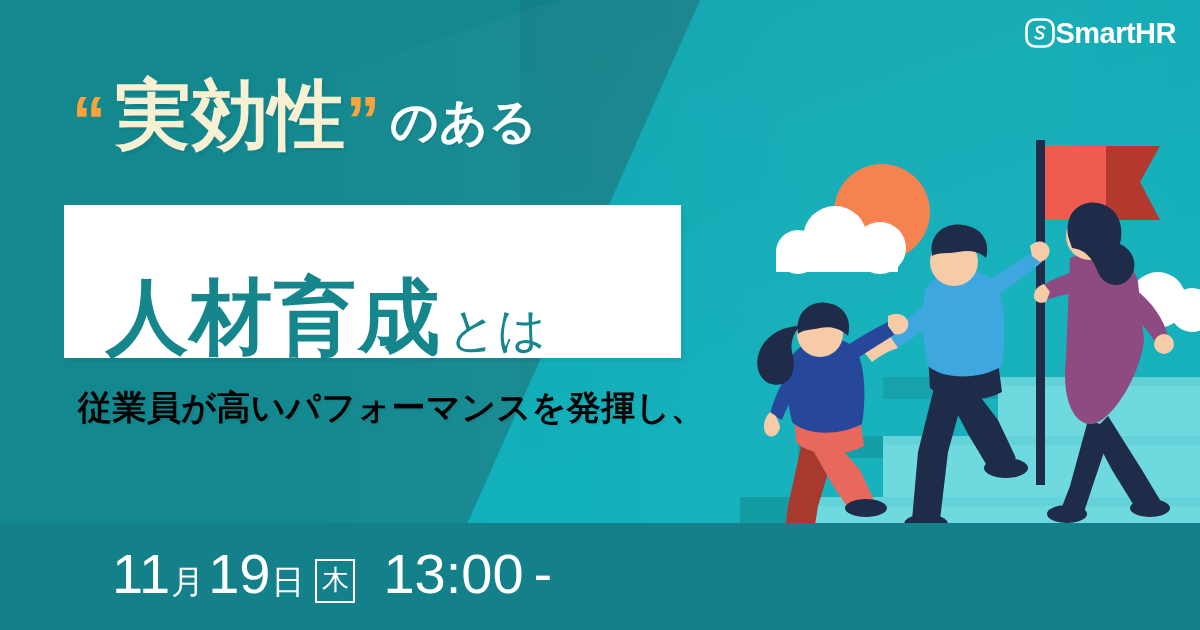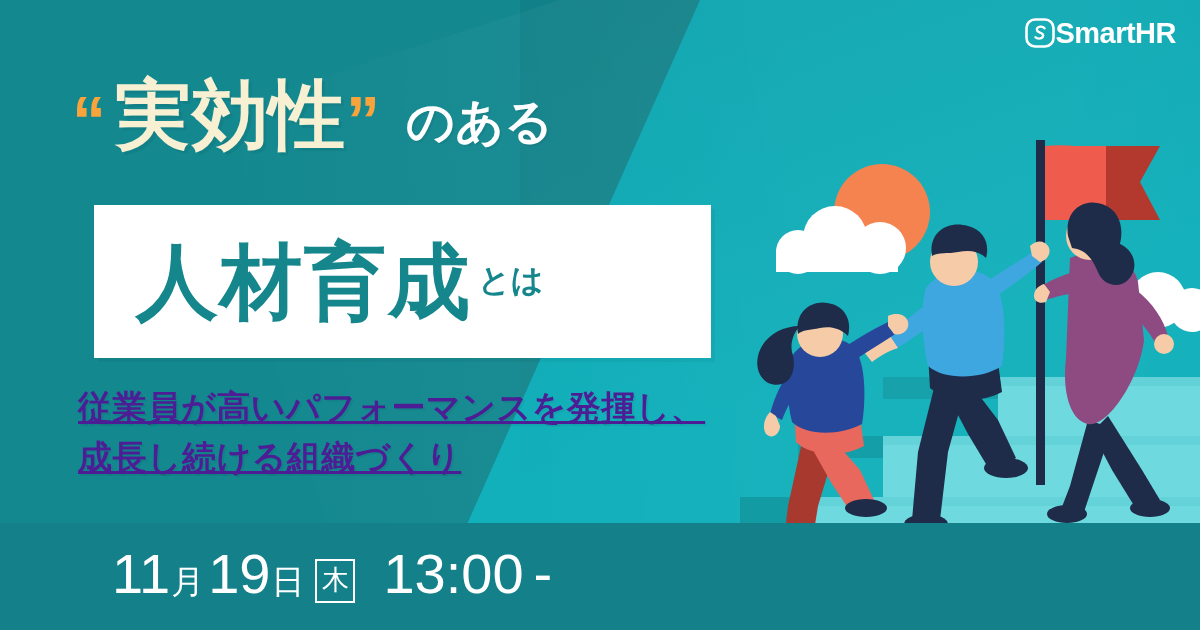--- a/index.html
+++ b/index.html
@@ -83,68 +83,67 @@
     line-height:0.98;
     letter-spacing:1px;
     text-shadow: 3px 3px 0 rgba(0,0,0,0.055);
     margin-left: 9px;
   }
   .kicker-tail {
     color:#ffffff;
     font-size:48px;
     font-weight:bold;
     line-height:1;
-    margin-left:28px;
+    margin-left:12px;
     padding-bottom:6px;
     text-shadow: 2px 2px 0 rgba(0,0,0,0.05);
   }
 
   
   .title-box {
     position:absolute;
-    left:94px; top:205px;
+    left:64px; top:205px;
     width:617px; height:153px;
     background:#ffffff;
-    display:flex; align-items:center;
+    display:flex; align-items:flex-end;
     padding-left:42px;
     z-index:30;
     box-shadow: 4px 4px 0 rgba(0,0,0,0.045);
   }
   .title-main {
     color:#15868C;
     font-size:82px;
     font-weight:bold;
     line-height:1;
     letter-spacing:2px;
   }
   .title-suffix {
     color:#15868C;
-    font-size:32px;
-    font-weight:bold;
+    font-size:48px;
+    font-weight:normal;
     line-height:1;
     margin-left:6px;
     padding-bottom:4px;
   }
 
   
   .subtitle {
     position:absolute;
     left:78px; top:382px;
     width:700px;
     z-index:30;
   }
   .subtitle-line {
-    color:#4c1d95;
+    color:#000000;
     font-size:34px;
     font-weight:bold;
     line-height:1.48;
     letter-spacing:0.4px;
     white-space:nowrap;
     text-shadow: 2px 2px 0 rgba(0,0,0,0.05);
-    text-decoration: underline;
   }
 
   
   .date-bar {
     position:absolute;
     left:0; bottom:0;
     width:1200px; height:107px;
     background:#14808A;
     z-index:35;
     display:flex; align-items:center;
@@ -325,21 +324,20 @@
     <span class="kicker-tail">のある</span>
   </div>
 
   <div class="title-box">
     <span class="title-main">人材育成</span>
     <span class="title-suffix">とは</span>
   </div>
 
   <div class="subtitle">
     <div class="subtitle-line">従業員が高いパフォーマンスを発揮し、</div>
-    <div class="subtitle-line">成長し続ける組織づくり</div>
   </div>
 
   <div class="date-bar">
     <div class="date-row">
       <span class="d-num">11</span>
       <span class="d-unit">月</span>
       <span class="d-num">19</span>
       <span class="d-unit">日</span>
       <span class="d-dow">木</span>
       <span class="d-time">13:00</span>

